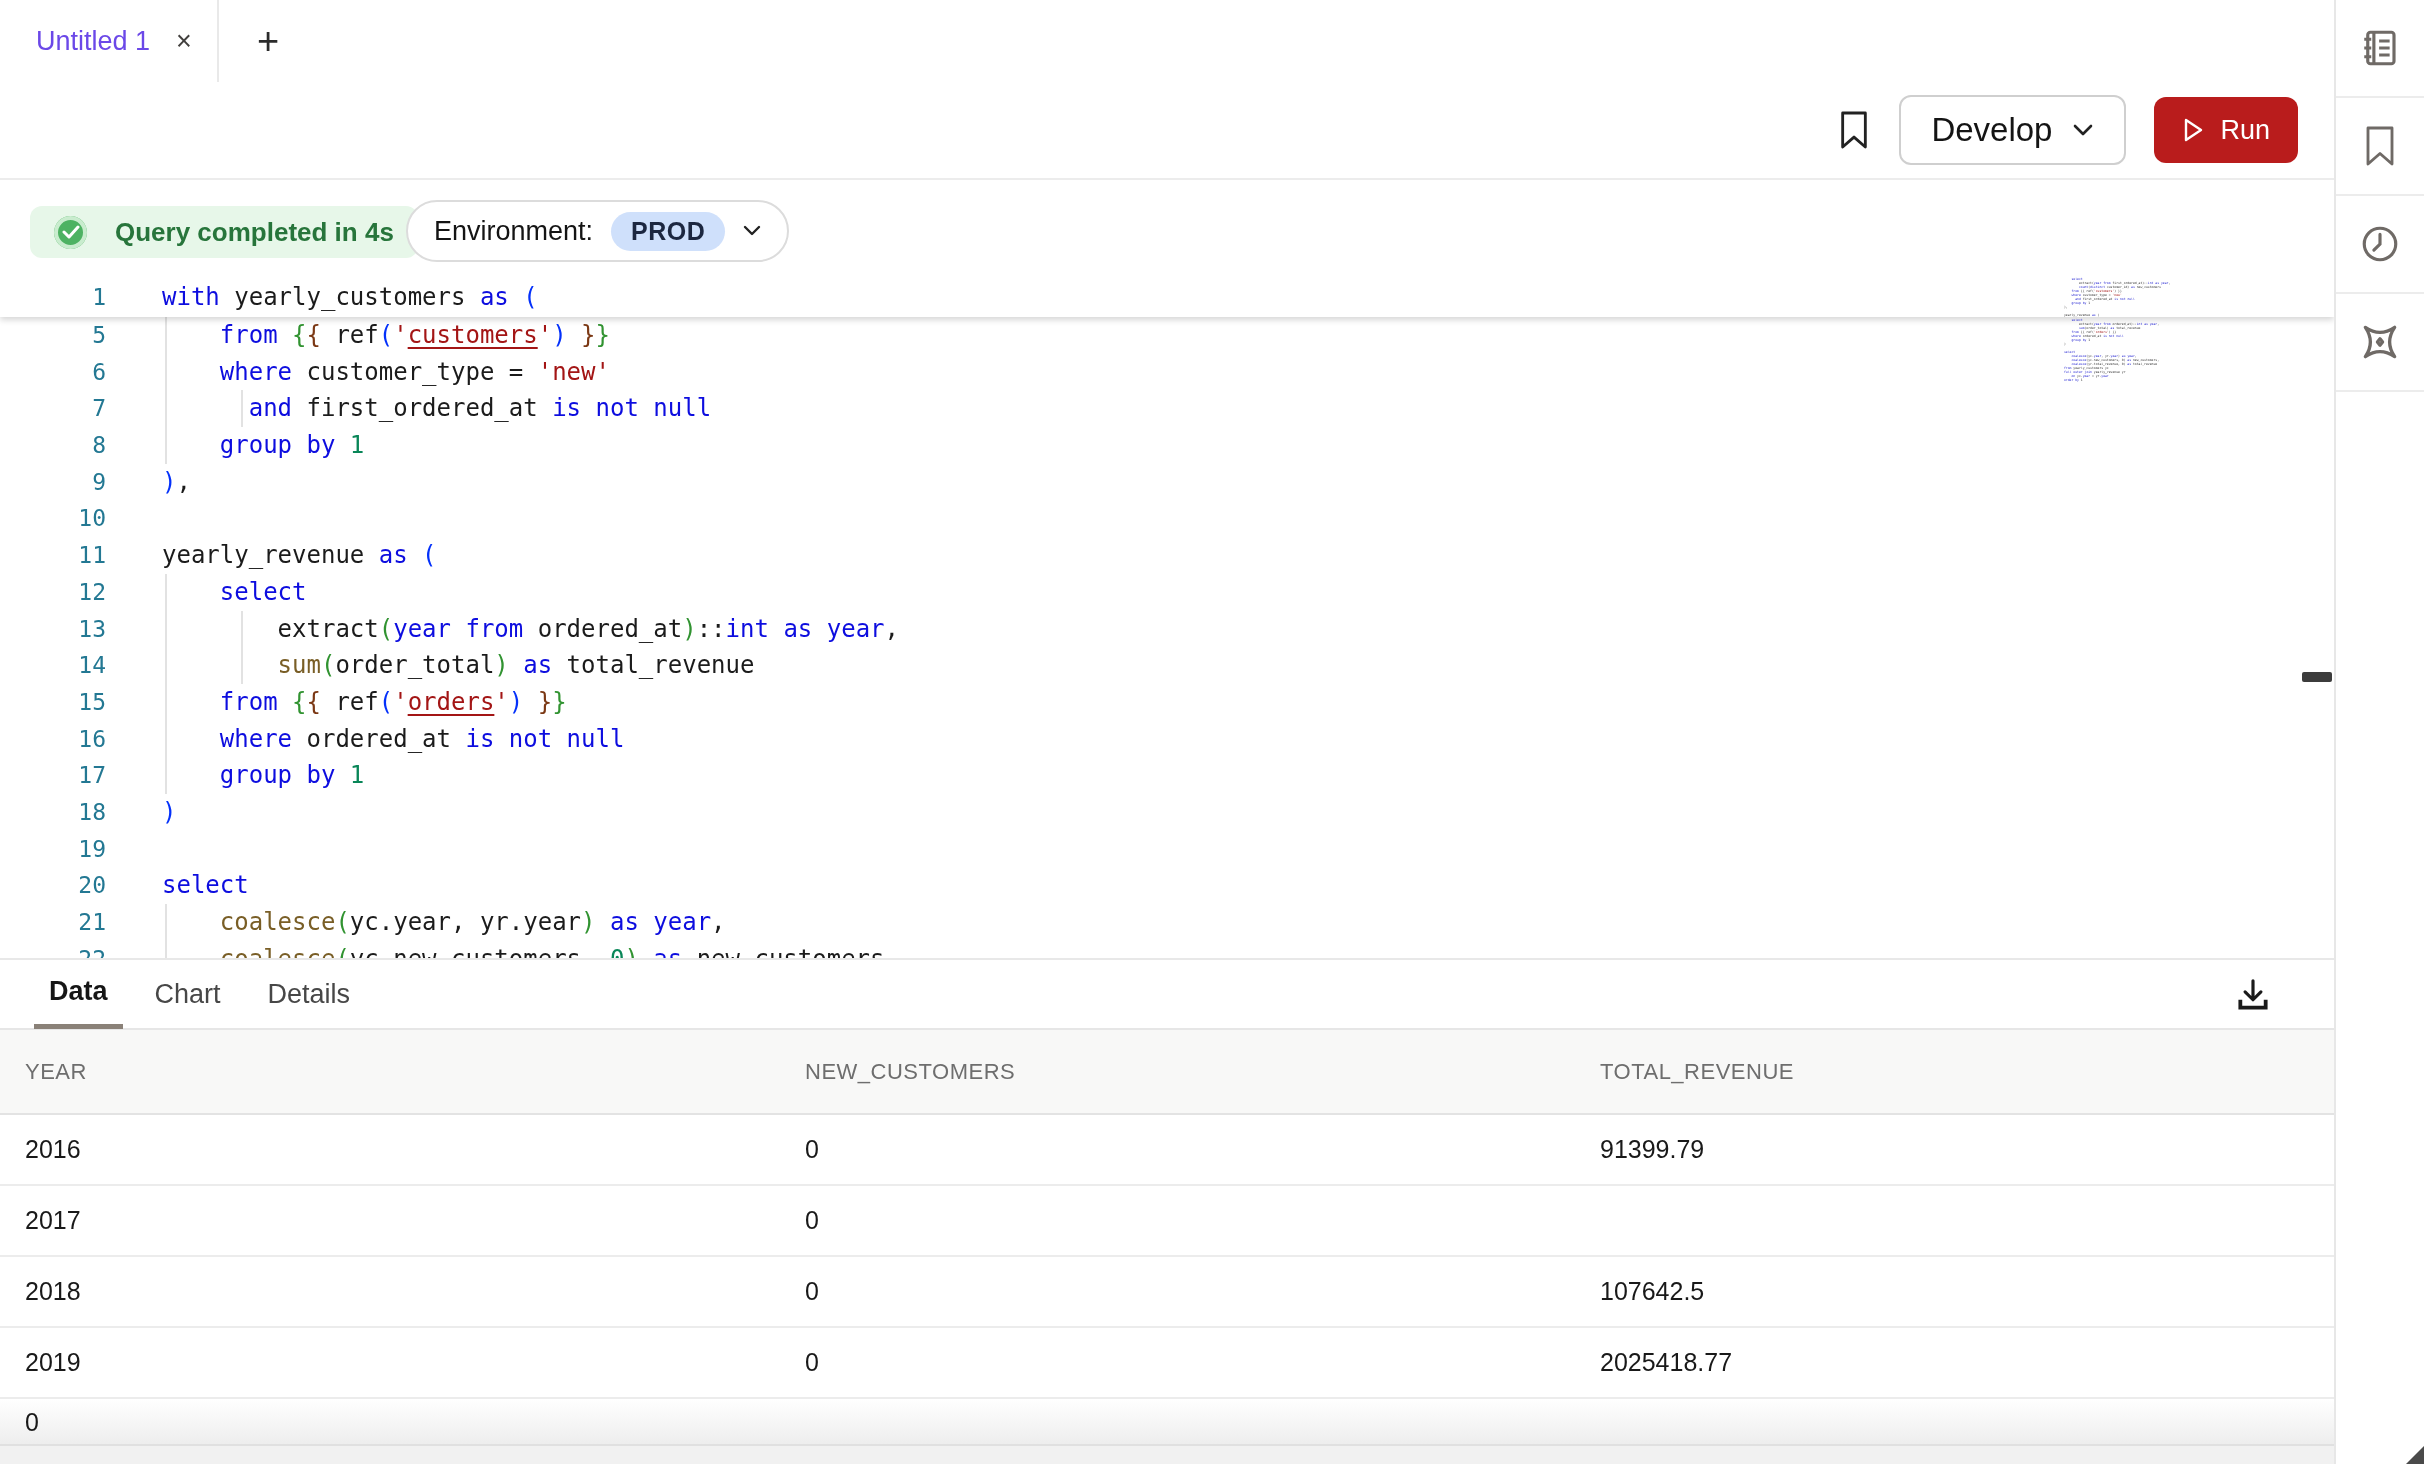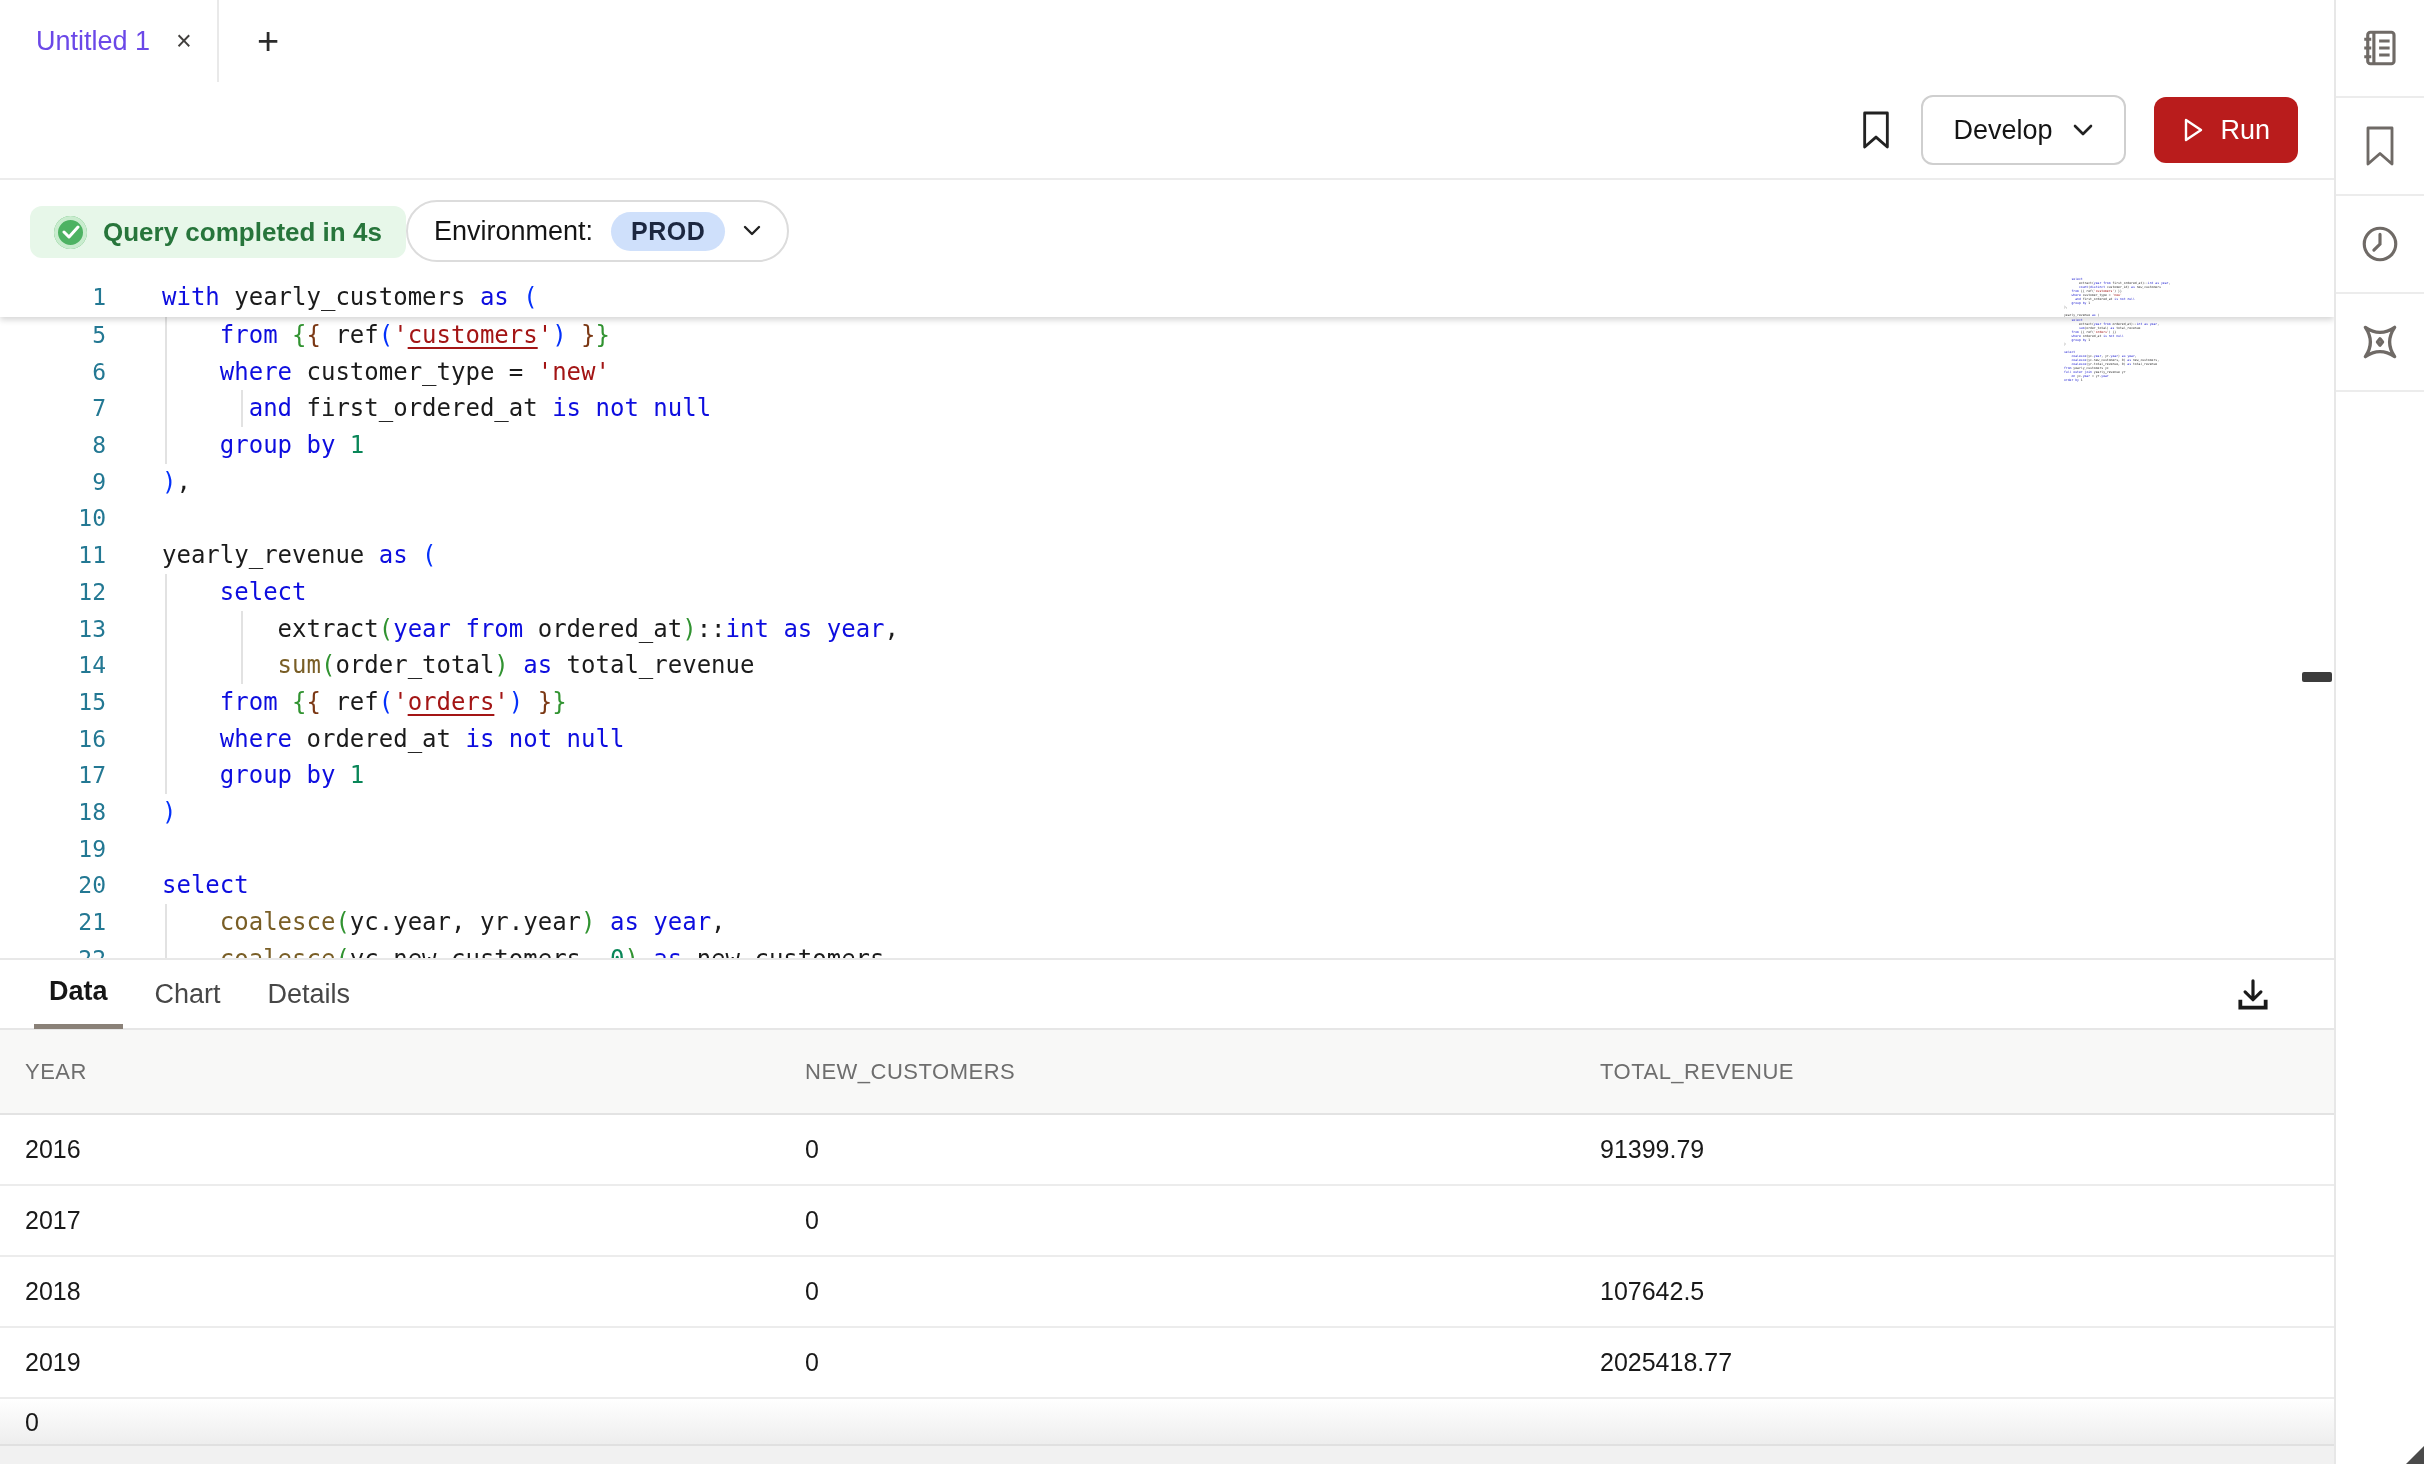--- a/index.html
+++ b/index.html
@@ -13,28 +13,28 @@
            padding-left:36px;box-sizing:border-box;background:#fff;border-right:2px solid #e9e9e9;}
   .doc-tab .t-label{font-size:27px;color:#6b48e8;}
   .doc-tab .t-close{margin-left:26px;font-size:27px;color:#42403e;line-height:1;}
   .newtab{position:absolute;left:238px;top:0;width:60px;height:82px;display:flex;align-items:center;
           justify-content:center;font-size:38px;font-weight:300;color:#2b2b2b;}
 
   
   #toolbar{left:0;top:82px;width:2334px;height:96px;background:#fff;border-bottom:2px solid #ececec;}
   .tb-right{position:absolute;right:36px;top:0;height:96px;display:flex;align-items:center;gap:28px;}
   .btn-outline{display:flex;align-items:center;gap:20px;height:66px;padding:0 30px;border:2px solid #cfcfcf;
-               border-radius:12px;background:#fff;font-size:27px;color:#141414;}
+               border-radius:12px;background:#fff;font-size:33px;color:#141414;}
   .btn-dark{display:flex;align-items:center;gap:16px;height:66px;padding:0 28px;border-radius:12px;
             background:#b91c1c;color:#fff;font-size:27px;}
 
   
   .status-pill{left:30px;top:206px;height:52px;display:flex;align-items:center;gap:16px;padding:0 24px;
                background:#e7f7e9;border-radius:12px;}
-  .status-pill .txt{font-size:26px;font-weight:600;color:#27753b;}
+  .status-pill .txt{font-size:26px;font-weight:600;color:#27753b;margin-left:12px;}
   .check-circle{width:33px;height:33px;border-radius:50%;background:#4db262;display:flex;align-items:center;
                 justify-content:center;box-shadow:0 0 0 4px #c9ecce inset;}
   .env-pill{left:406px;top:200px;height:62px;display:flex;align-items:center;gap:18px;padding:0 26px;
             background:#fff;border:2px solid #dcdcdc;border-radius:33px;box-sizing:border-box;}
   .env-pill .lbl{font-size:27px;color:#141414;}
   .env-pill .val{background:#cfe0fb;border-radius:999px;padding:5px 20px;font-size:25px;font-weight:700;
                  color:#1c2740;letter-spacing:.5px;}
 
   
   #editor{left:0;top:277px;width:2334px;height:681px;background:#fff;overflow:hidden;}

